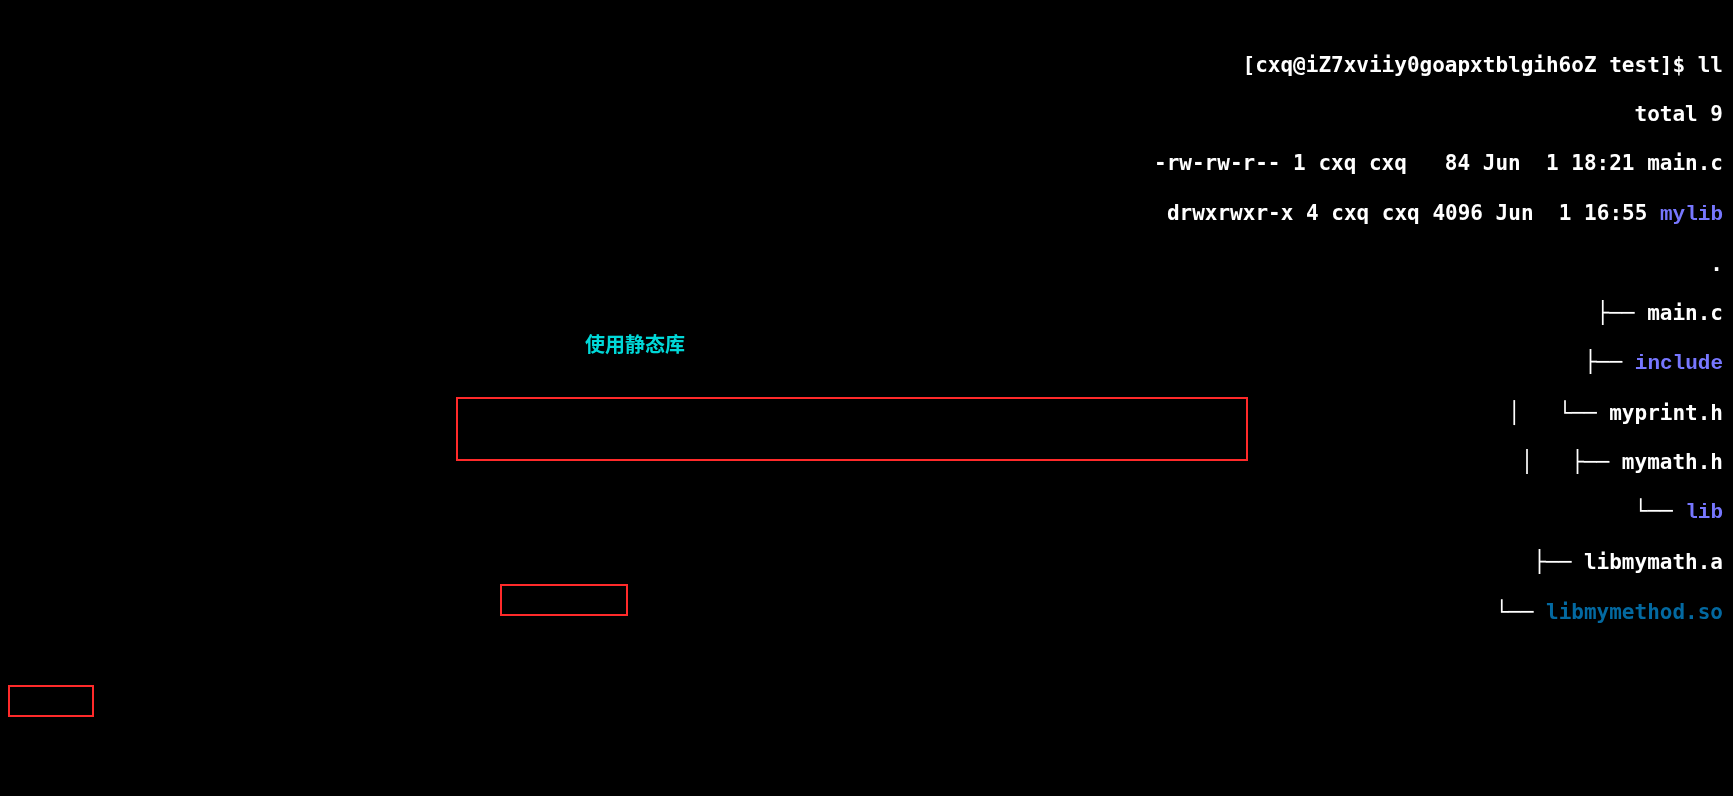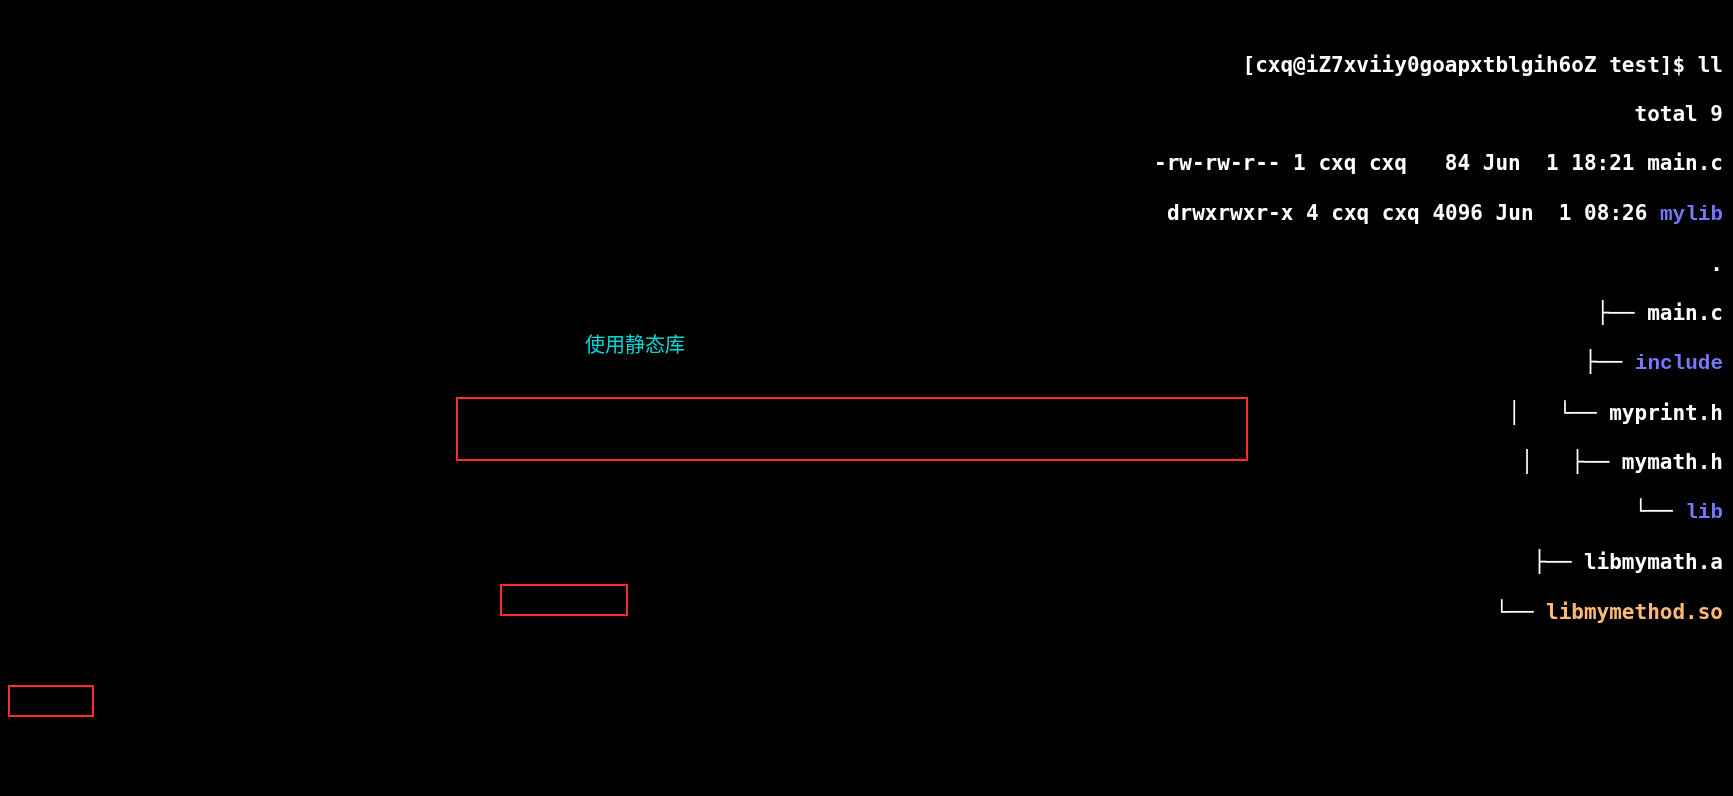--- a/index.html
+++ b/index.html
@@ -12,21 +12,21 @@
     line-height: 1.17;
     font-weight: bold;
     width: 1733px;
   }
   .term {
     padding: 4px 10px 4px 10px;
     white-space: pre;
     position: relative;
   }
   .dir  { color:#7777ff;font-family:Liberation Mono, monospace; }     
-  .grn  { color:#fdba74; }
+  .grn  { color:#0369a1; }
 
   .line { position: relative; text-align: right; }
 
   
   .box1 {
     position:absolute;
     left:456px; top:397px;
     width:788px; height:60px;
     border:2px solid #ff2a2a;
     pointer-events:none;
@@ -44,33 +44,33 @@
     width:82px; height:28px;
     border:2px solid #ff2a2a;
     pointer-events:none;
   }
 
   .annotation {
     position:absolute;
     left:585px; top:332px;
     font-family: "Microsoft YaHei", "Noto Sans CJK SC", sans-serif;
     font-size:20px;
-    font-weight:normal;
+    font-weight:bold;
     color:#00d8d8;
   }
 </style>
 </head>
 <body>
 
 <div class="term">
 
 <div class="line"><span>[cxq@iZ7xviiy0goapxtblgih6oZ test]$ </span><span>ll</span></div>
 <div class="line">total 9</div>
 <div class="line"><span>-rw-rw-r-- 1 cxq cxq   84 Jun  1 18:21 </span><span>main.c</span></div>
-<div class="line"><span>drwxrwxr-x 4 cxq cxq 4096 Jun  1 08:26 </span><span class="dir">mylib</span></div>
+<div class="line"><span>drwxrwxr-x 4 cxq cxq 4096 Jun  1 16:55 </span><span class="dir">mylib</span></div>
 <div class="line">.</div>
 <div class="line">├── main.c</div>
 <div class="line"><span>    ├── </span><span class="dir">include</span></div>
 <div class="line">    │   └── myprint.h</div>
 <div class="line">    │   ├── mymath.h</div>
 <div class="line"><span>    └── </span><span class="dir">lib</span></div>
 <div class="line">        ├── libmymath.a</div>
 <div class="line"><span>        └── </span><span class="grn">libmymethod.so</span></div>
 <div class="line"> </div>
 

